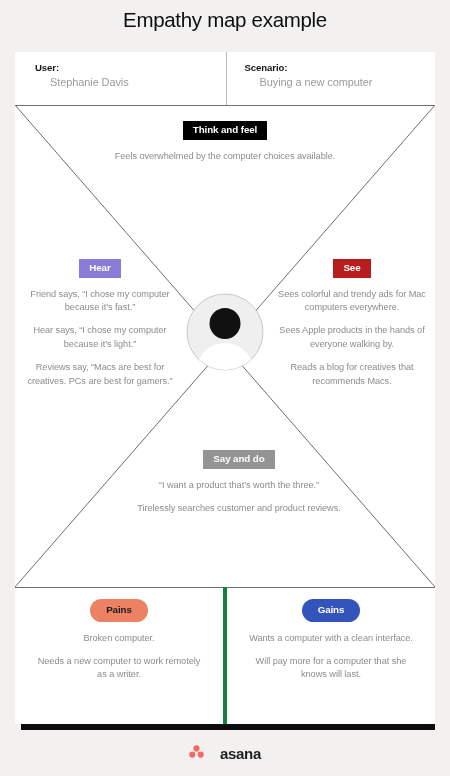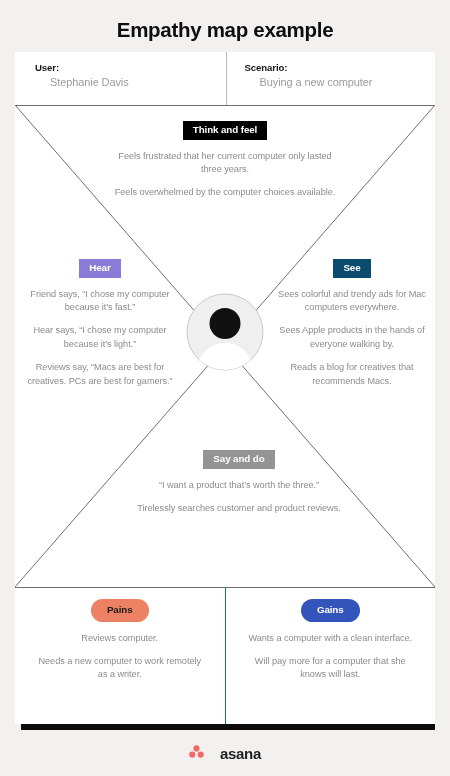--- a/index.html
+++ b/index.html
@@ -12,26 +12,26 @@
     height: 776px;
     background: #f2f1ef;
     font-family: "Liberation Sans", sans-serif;
     overflow: hidden;
     position: relative;
   }
 
   
   .page-title {
     position: absolute;
-    top: 18px;
+    top: 8px;
     left: 0;
     width: 450px;
     text-align: center;
     font-size: 20.5px;
-    font-weight: bold;
+    font-weight: normal;
     letter-spacing: -0.3px;
     color: #0d0e10;
   }
 
   
   .card {
     position: absolute;
     left: 15px;
     top: 52px;
     width: 420px;
@@ -116,36 +116,36 @@
     left: 0; top: 535px;
     width: 420px; height: 1px;
     background: #6e6e6e;
   }
   .bottom-cell {
     flex: 1;
     text-align: center;
     padding-top: 12px;
     box-sizing: border-box;
   }
-  .bottom-cell.right { border-left: 1px solid #15803d; }
+  .bottom-cell.right { border-left: 4px solid #15803d; }
 
   
   .badge {
     display: inline-block;
     color: #ffffff;
     font-size: 9.8px;
     font-weight: bold;
     letter-spacing: -0.1px;
     padding: 4px 10px 5px 10px;
     line-height: 1;
   }
   .badge.pill { border-radius: 999px; padding: 6px 16px 7px 16px; }
   .badge-think { background: #000000; }
   .badge-hear  { background: #8b7bd8; }
-  .badge-see   { background: #0c4a6e; }
+  .badge-see   { background: #b91c1c; }
   .badge-say   { background: #949494; }
   .badge-pains { background: #ed8163; color:#1b1b1b; }
   .badge-gains { background: #3355bb; }
 
   
   .qtext p {
     margin: 0 0 10px 0;
     font-size: 9.2px;
     line-height: 1.42;
     color: #8c8c8c;
@@ -239,21 +239,20 @@
           <path d="M39 50 C 23 50 11 62 9 82 L 69 82 C 67 62 55 50 39 50 Z" fill="#ffffff"></path>
         </g>
       </svg>
     </div>
 
     <div class="q q-think">
       <div class="badge-wrap">
         <span class="badge badge-think">Think and feel</span>
       </div>
       <div class="qtext">
-        <p>Feels frustrated that her current computer only lasted three years.</p>
         <p>Feels overwhelmed by the computer choices available.</p>
       </div>
     </div>
 
     <div class="q q-hear">
       <div class="badge-wrap">
         <span class="badge badge-hear">Hear</span>
       </div>
       <div class="qtext">
         <p>Friend says, “I chose my computer because it’s fast.”</p>
@@ -284,21 +283,21 @@
     </div>
 
   </div>
 
   <div class="bottom-rule"></div>
   <div class="bottom-row">
 
     <div class="bottom-cell">
       <span class="badge pill badge-pains">Pains</span>
       <div class="qtext">
-        <p>Reviews computer.</p>
+        <p>Broken computer.</p>
         <p>Needs a new computer to work remotely as a writer.</p>
       </div>
     </div>
 
     <div class="bottom-cell right">
       <span class="badge pill badge-gains">Gains</span>
       <div class="qtext">
         <p>Wants a computer with a clean interface.</p>
         <p>Will pay more for a computer that she knows will last.</p>
       </div>

